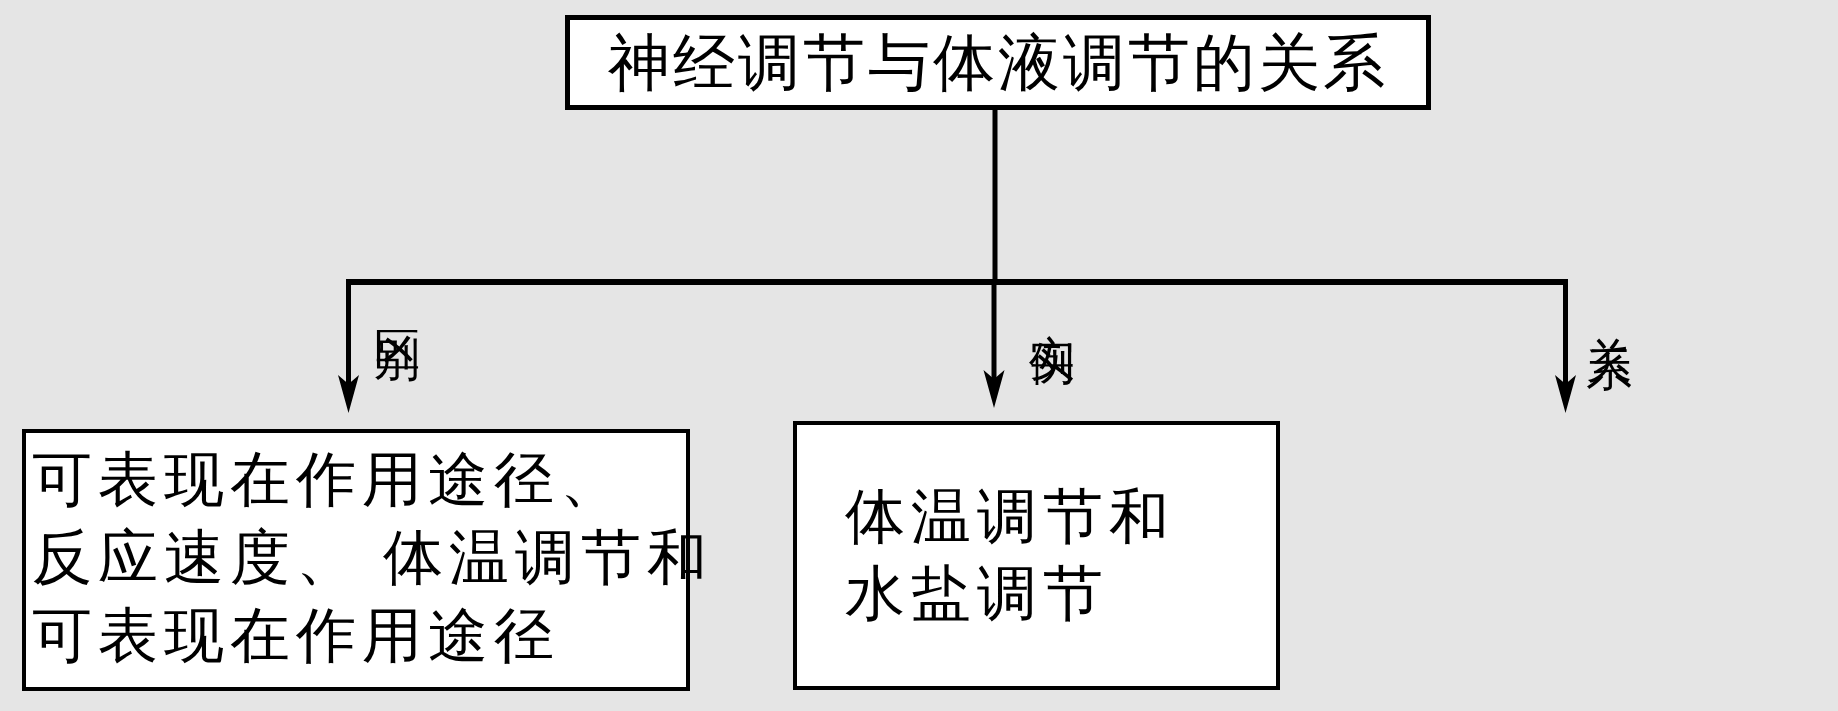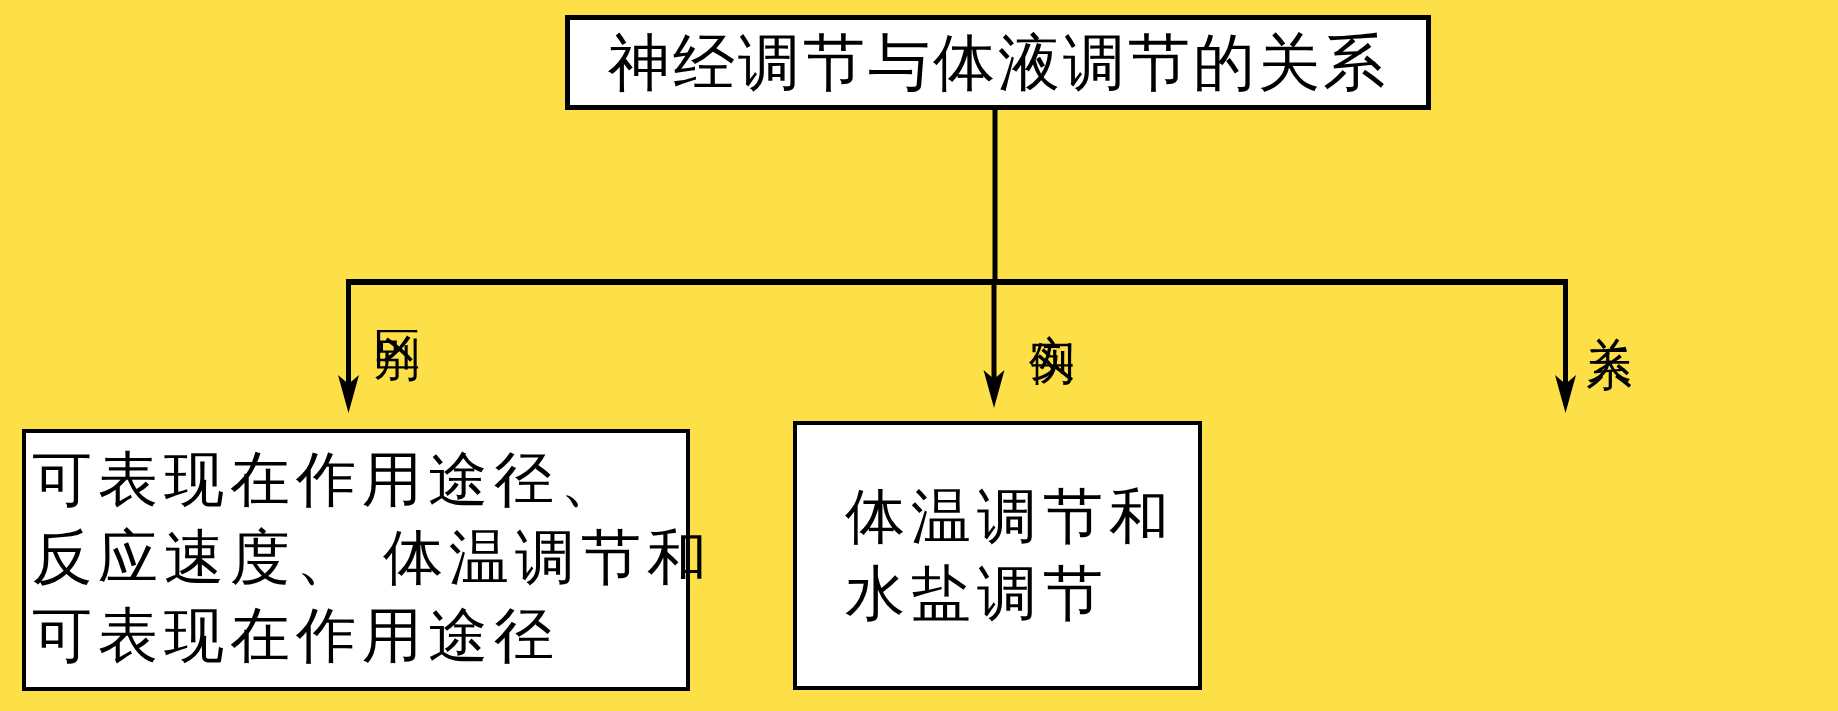--- a/index.html
+++ b/index.html
@@ -4,21 +4,21 @@
 <style>
   html, body {
     margin: 0;
     padding: 0;
     background: #ffffff;
   }
   .stage {
     position: relative;
     width: 1838px;
     height: 711px;
-    background: #fde047;
+    background: #e5e5e5;
     font-family: "Liberation Serif", "DejaVu Serif", serif;
     color: #000000;
     overflow: hidden;
   }
   .connector-svg {
     position: absolute;
     left: 0;
     top: 0;
     width: 1838px;
     height: 711px;
@@ -54,21 +54,21 @@
     left: 22px;
     top: 429px;
     width: 668px;
     height: 262px;
     padding: 8px 0 12px 6px;
   }
   .box-difference .leaf-text { line-height: 78px; }
   .box-example {
     left: 793px;
     top: 421px;
-    width: 409px;
+    width: 487px;
     height: 269px;
     display: flex;
     flex-direction: column;
     justify-content: center;
     padding-left: 48px;
   }
   .box-example .leaf-text { line-height: 77px; }
   .box-relation {
     left: 1307px;
     top: 422px;

